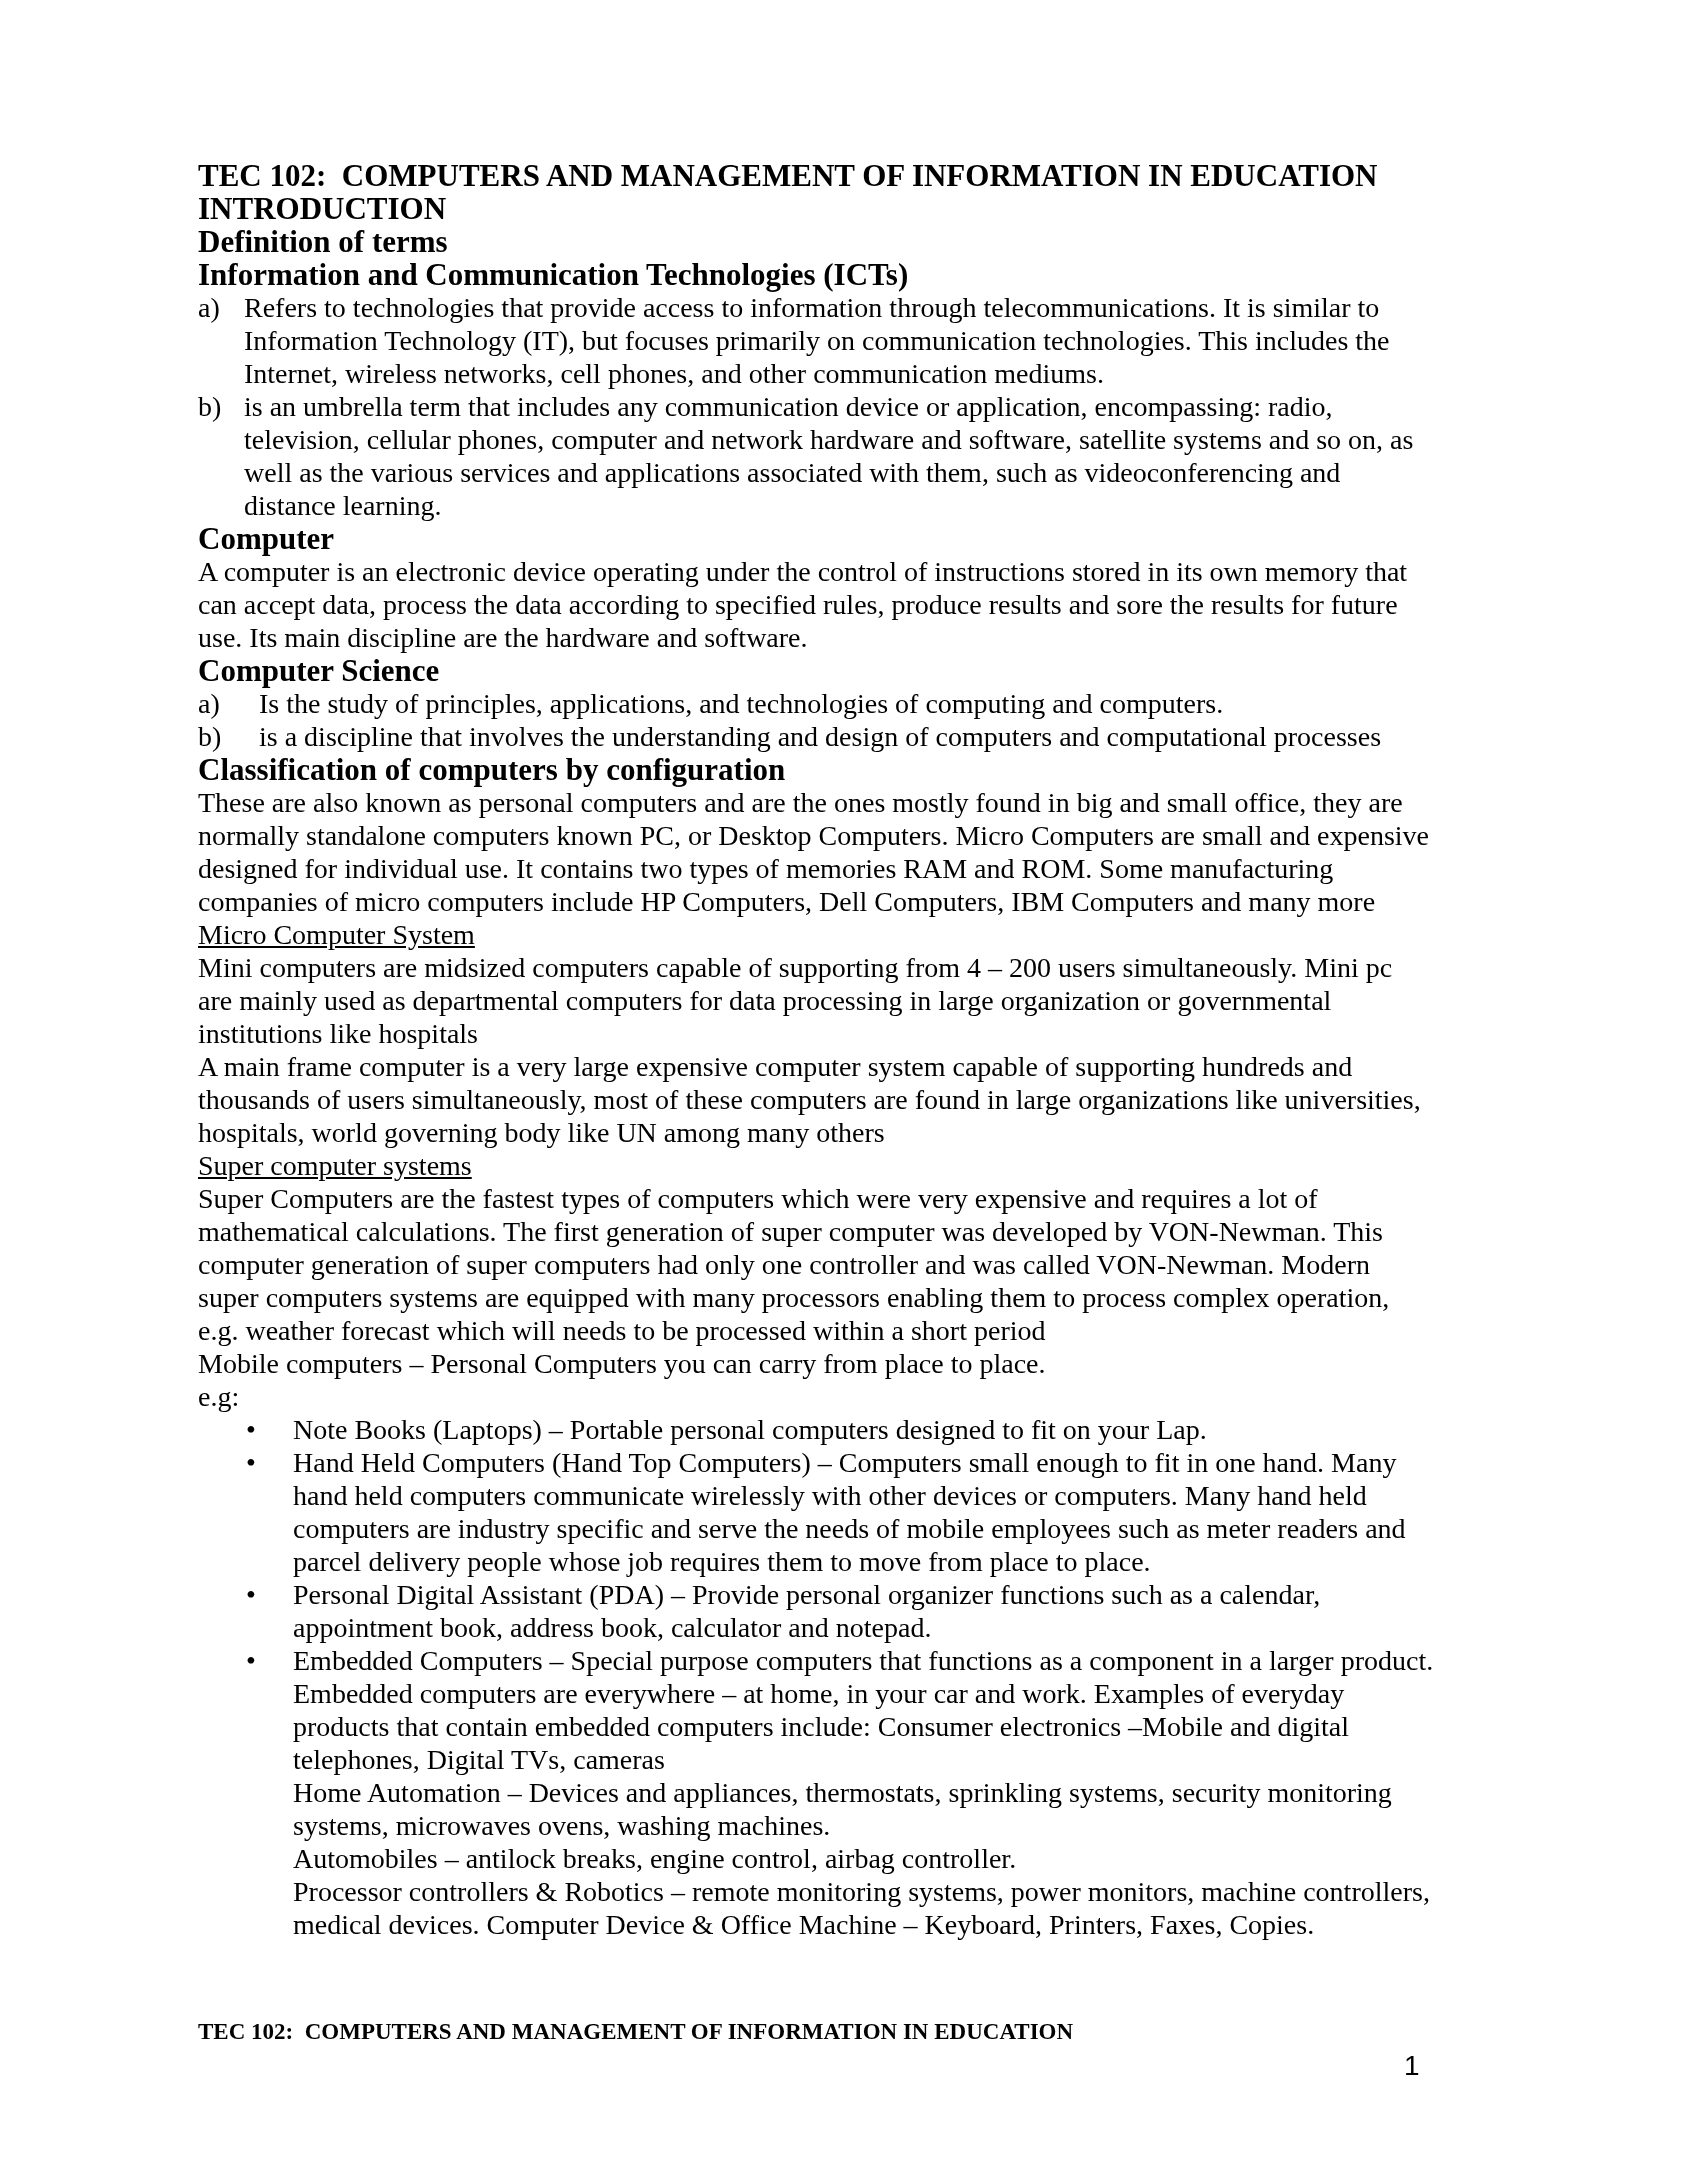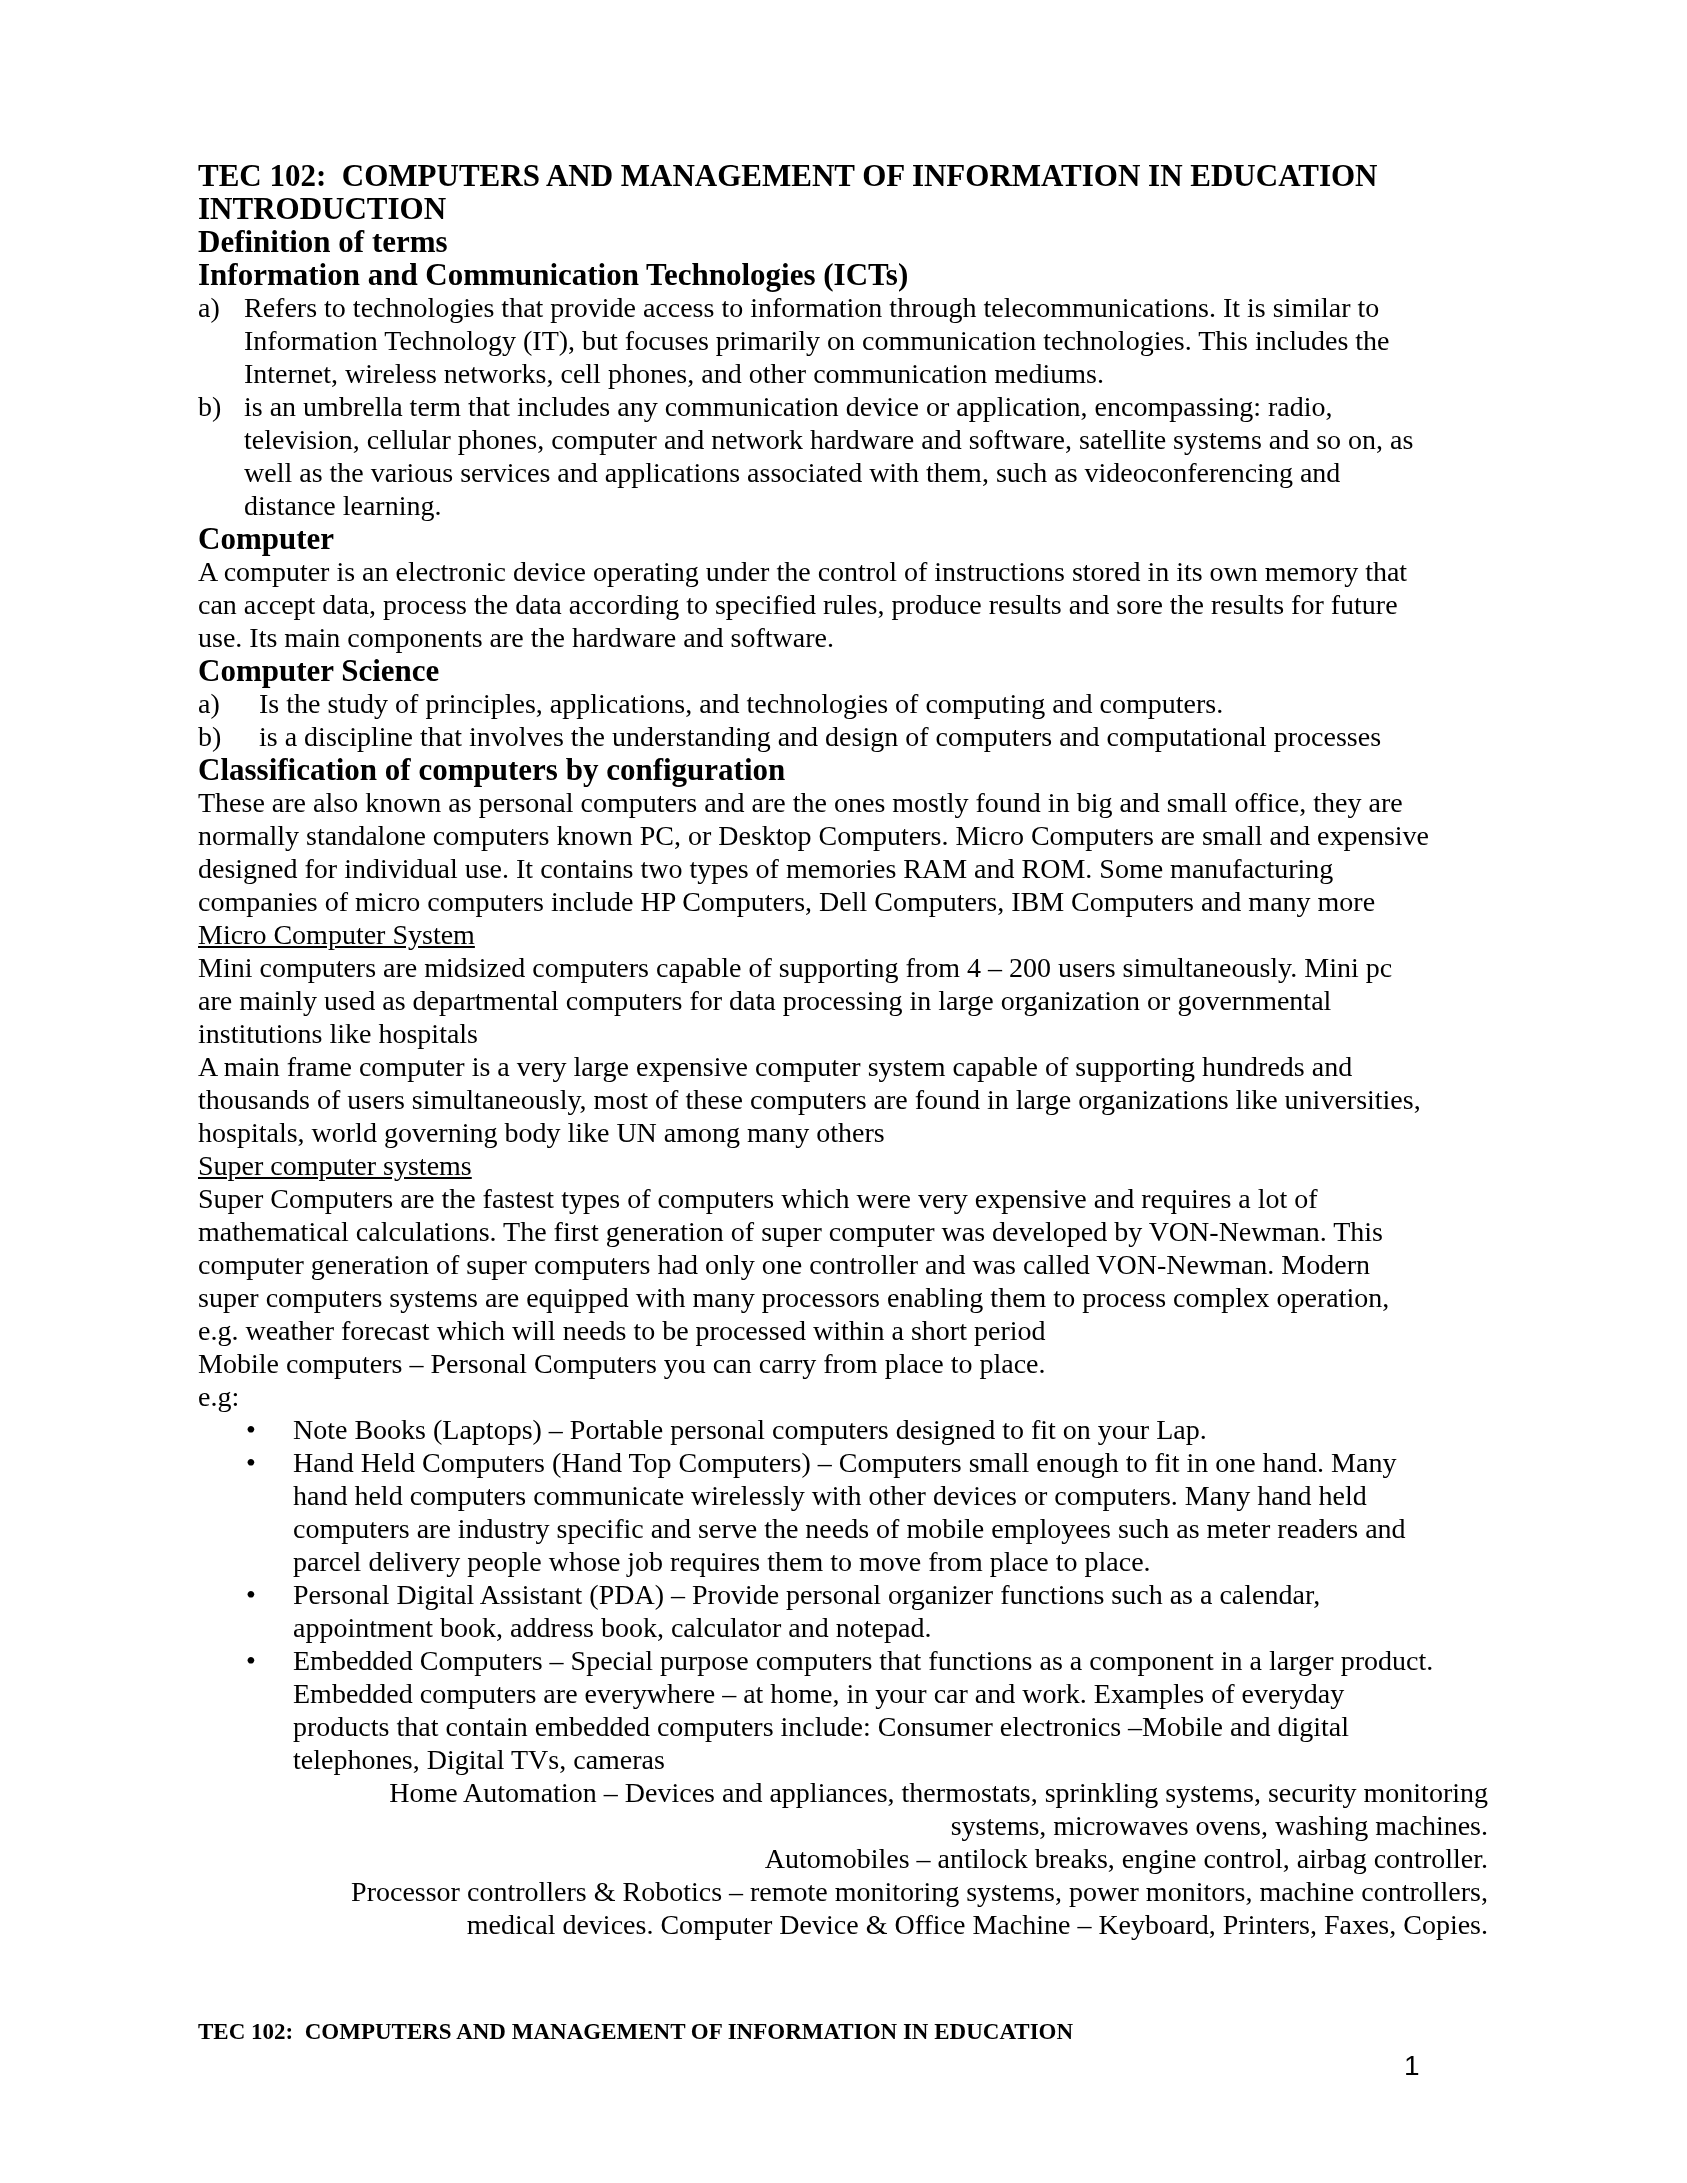--- a/index.html
+++ b/index.html
@@ -20,21 +20,21 @@
   }
   .block { position: relative; }
   .line { white-space: pre; }
   .h-bold { font-weight: bold; font-size: 31px; }
   .h-underline .line { text-decoration: underline; }
   .alpha-item { padding-left: 46px; }
   .alpha-item.wide { padding-left: 61px; }
   .alpha-item .marker { position: absolute; left: 0; top: 0; }
   .bullet-item { padding-left: 95px; }
   .bullet-item .marker { position: absolute; left: 48px; top: 0; }
-  .indent-para { padding-left: 95px; text-align: right; }
+  .indent-para { padding-left: 95px; }
   .u { }
   .footer-text {
     position: absolute;
     left: 198px; top: 2019px;
     font-weight: bold;
     font-size: 23px;
     line-height: 26.5px;
     white-space: pre;
   }
   .page-num {
@@ -73,21 +73,21 @@
       <div class="line">television, cellular phones, computer and network hardware and software, satellite systems and so on, as</div>
       <div class="line">well as the various services and applications associated with them, such as videoconferencing and</div>
       <div class="line">distance learning.</div>
     </div>
     <div class="block h-bold">
       <div class="line">Computer</div>
     </div>
     <div class="block para">
       <div class="line">A computer is an electronic device operating under the control of instructions stored in its own memory that</div>
       <div class="line">can accept data, process the data according to specified rules, produce results and sore the results for future</div>
-      <div class="line">use. Its main components are the hardware and software.</div>
+      <div class="line">use. Its main discipline are the hardware and software.</div>
     </div>
     <div class="block h-bold">
       <div class="line">Computer Science</div>
     </div>
     <div class="block alpha-item wide">
       <span class="marker">a)</span>
       <div class="line">Is the study of principles, applications, and technologies of computing and computers.</div>
     </div>
     <div class="block alpha-item wide">
       <span class="marker">b)</span>

